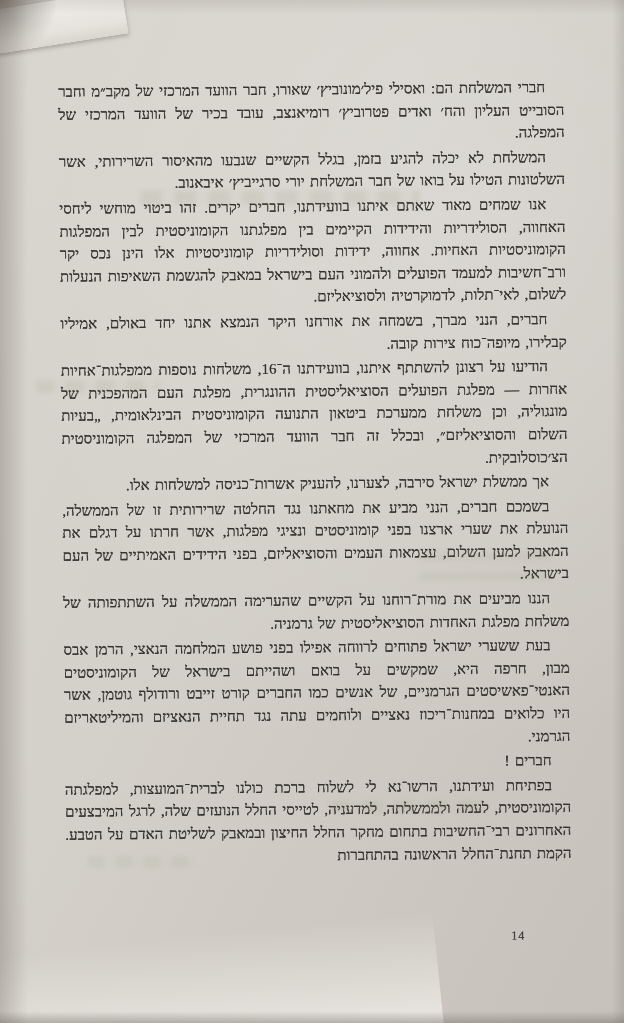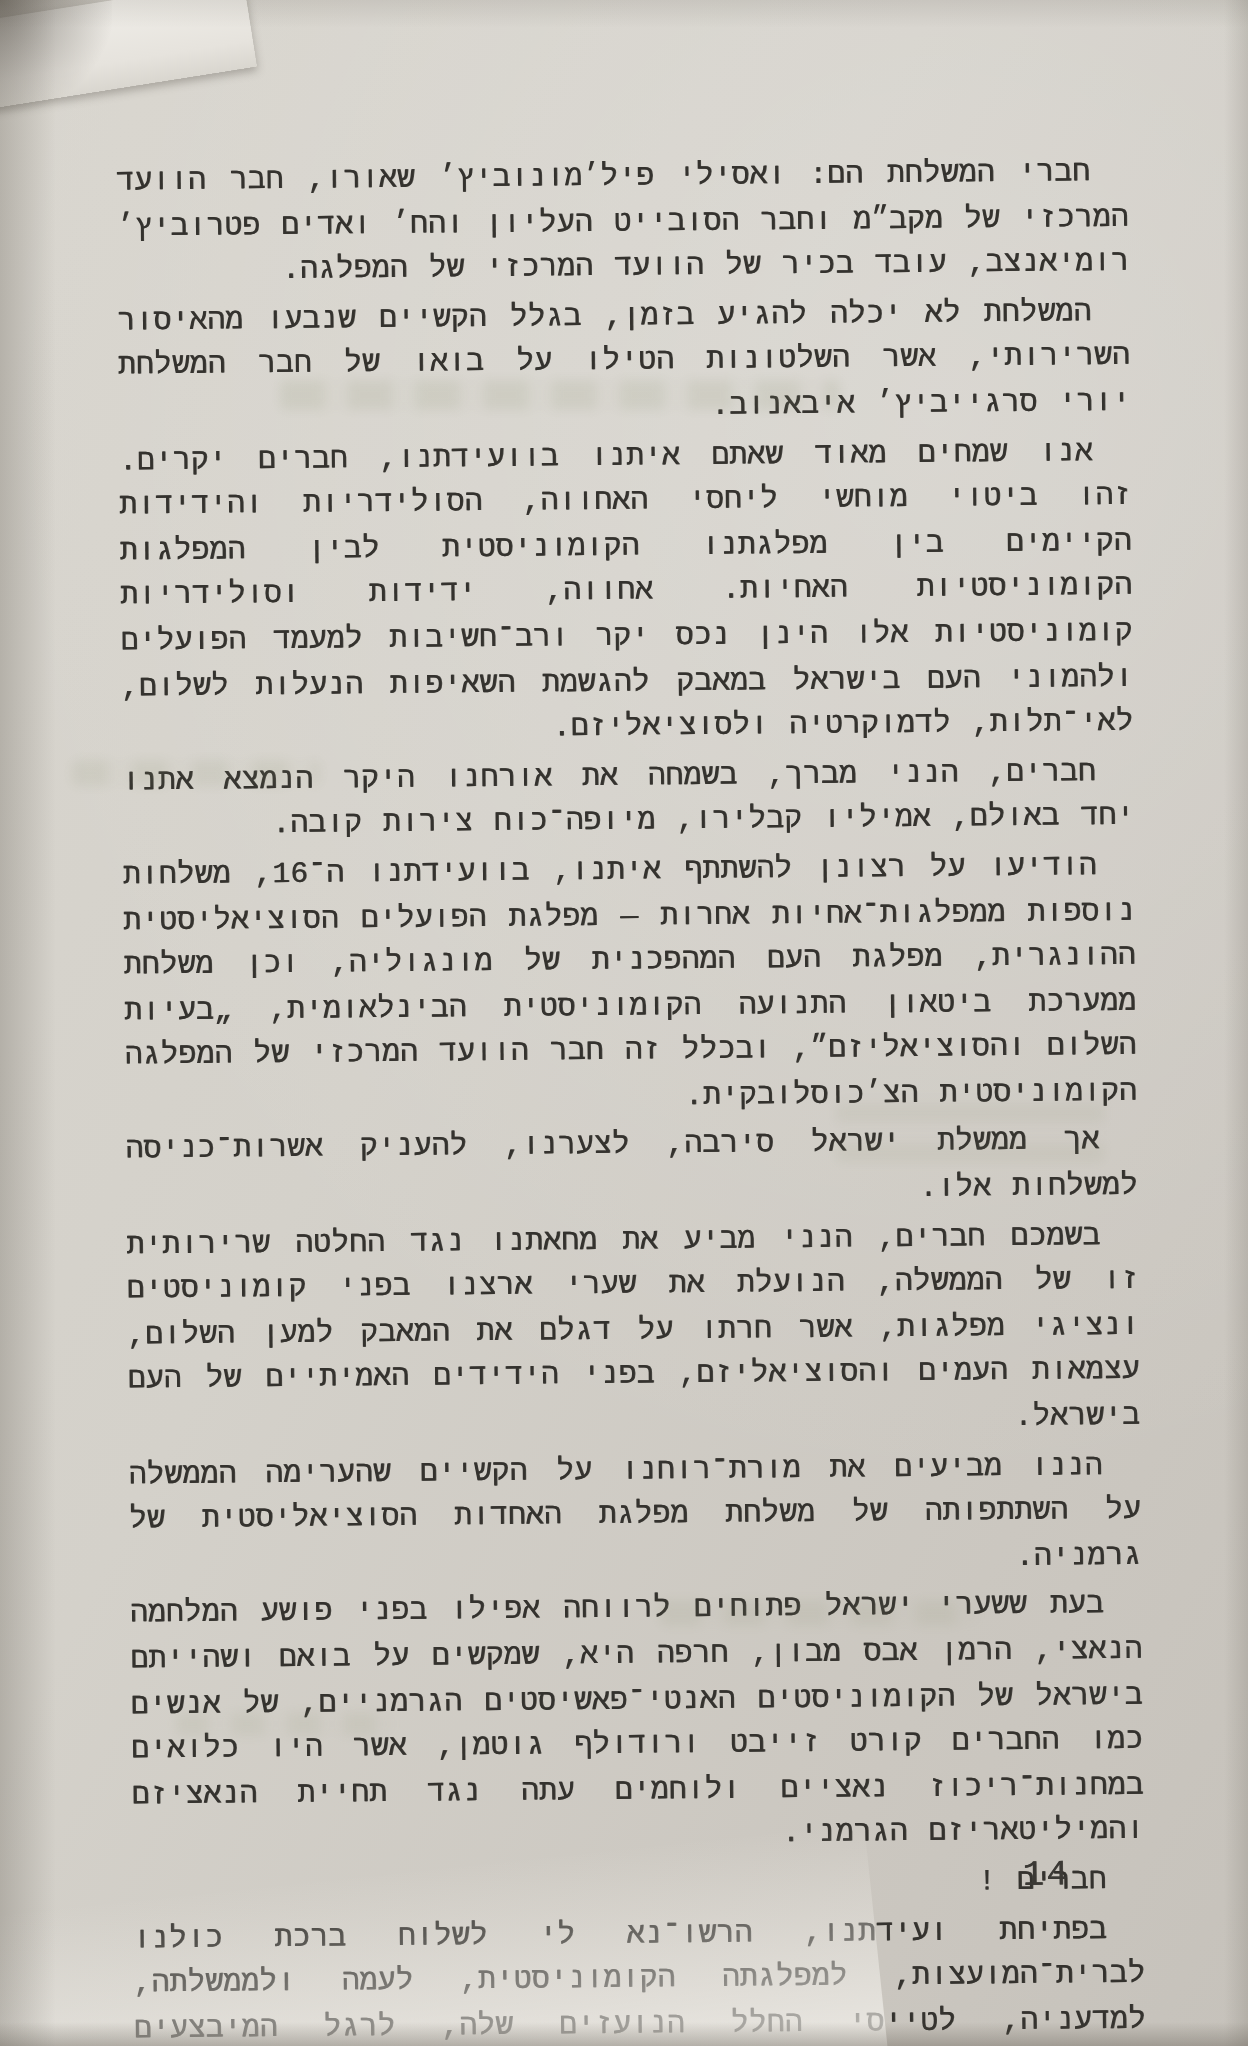--- a/index.html
+++ b/index.html
@@ -5,21 +5,21 @@
   html, body { margin: 0; padding: 0; background: #a6a29a; }
 
   .photo {
     position: relative;
     width: 624px;
     height: 1023px;
     overflow: hidden;
     background:
       radial-gradient(130% 90% at 75% 20%, rgba(255,255,255,0.18), rgba(0,0,0,0) 60%),
       linear-gradient(118deg, #d9d6cf 0%, #d4d1ca 40%, #cbc7c0 78%, #c6c2bb 100%);
-    font-family: Liberation Mono, monospace;
+    font-family: Liberation Serif, serif;
   }
 
   
   .under-page-corner {
     position: absolute;
     left: -34px; top: 2px;
     width: 160px; height: 44px;
     background: linear-gradient(to bottom, #f0eee9 0%, #e6e3dd 70%, #d9d6cf 100%);
     transform: rotate(-9deg);
     box-shadow: 0 2px 4px rgba(95,90,82,0.40);
@@ -50,21 +50,21 @@
     text-shadow: 0.35px 0 0 rgba(52,50,46,0.85);
   }
   .text-block p {
     margin: 0 0 2px 0;
     text-indent: 19px;
   }
 
   .page-number {
     position: absolute;
     left: 503px; top: 928px;
-    font-size: 18px;
+    font-size: 12px;
     letter-spacing: 1px;
     color: #3b3935;
     text-shadow: 0.3px 0 0 rgba(59,57,53,0.8);
   }
 
   
   .artifact {
     position: absolute;
     filter: blur(2.6px);
     opacity: 0.45;

